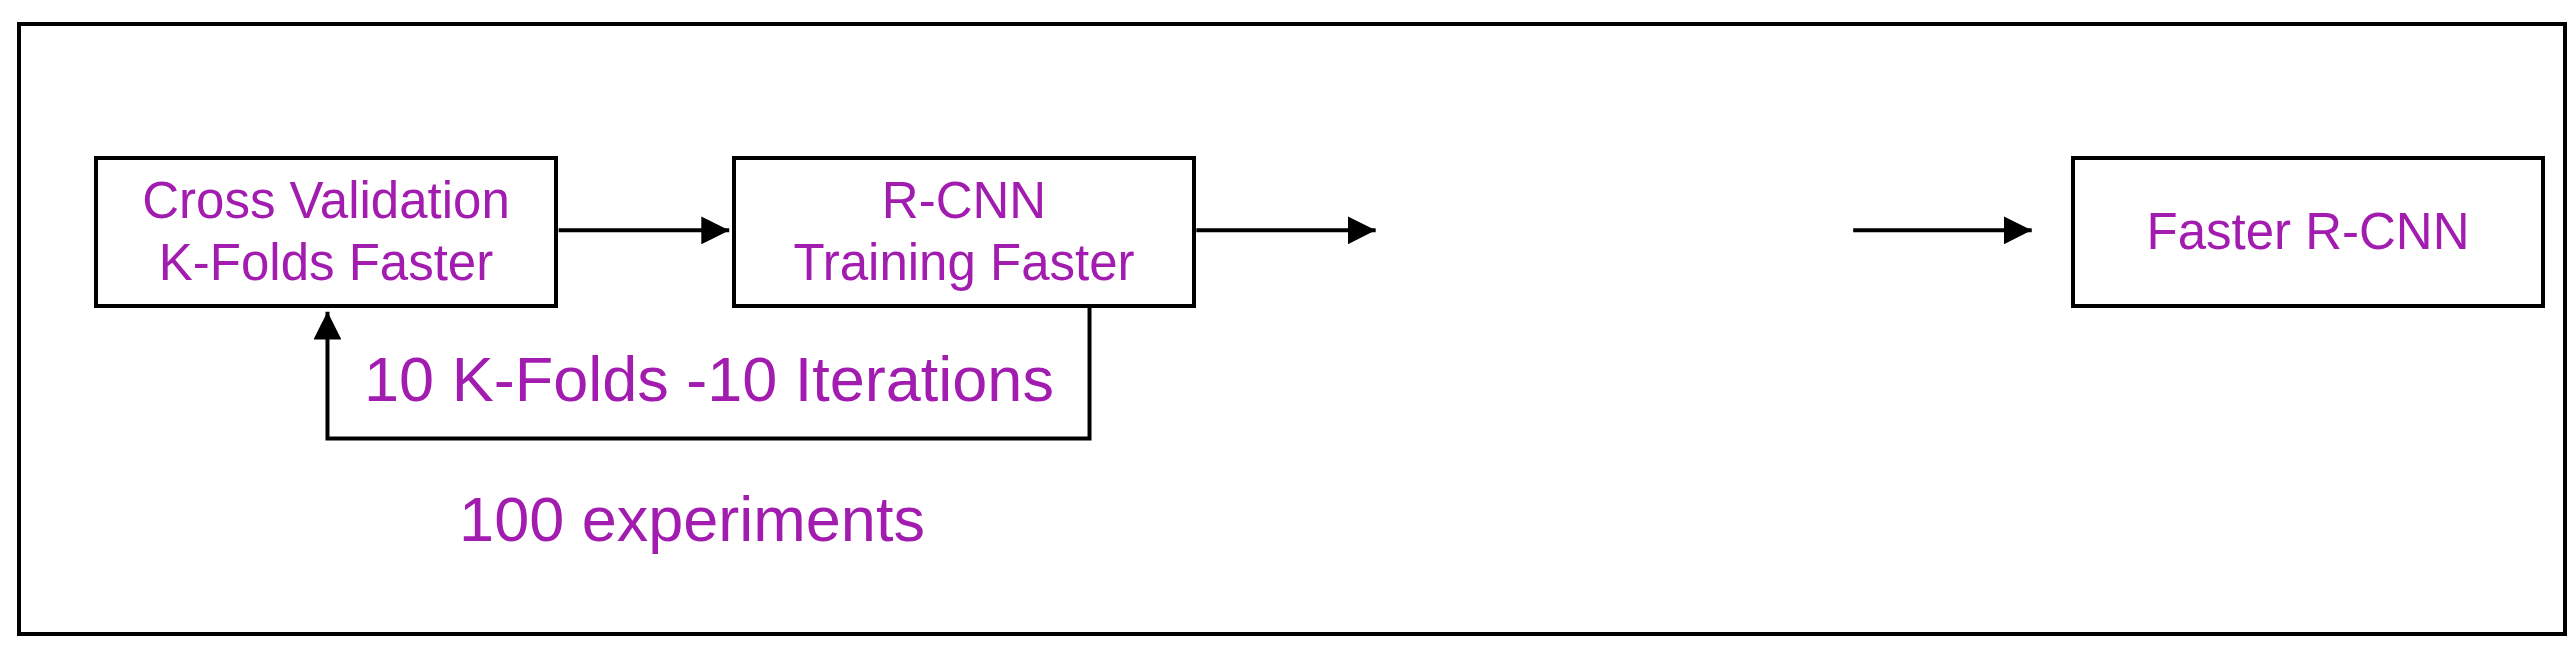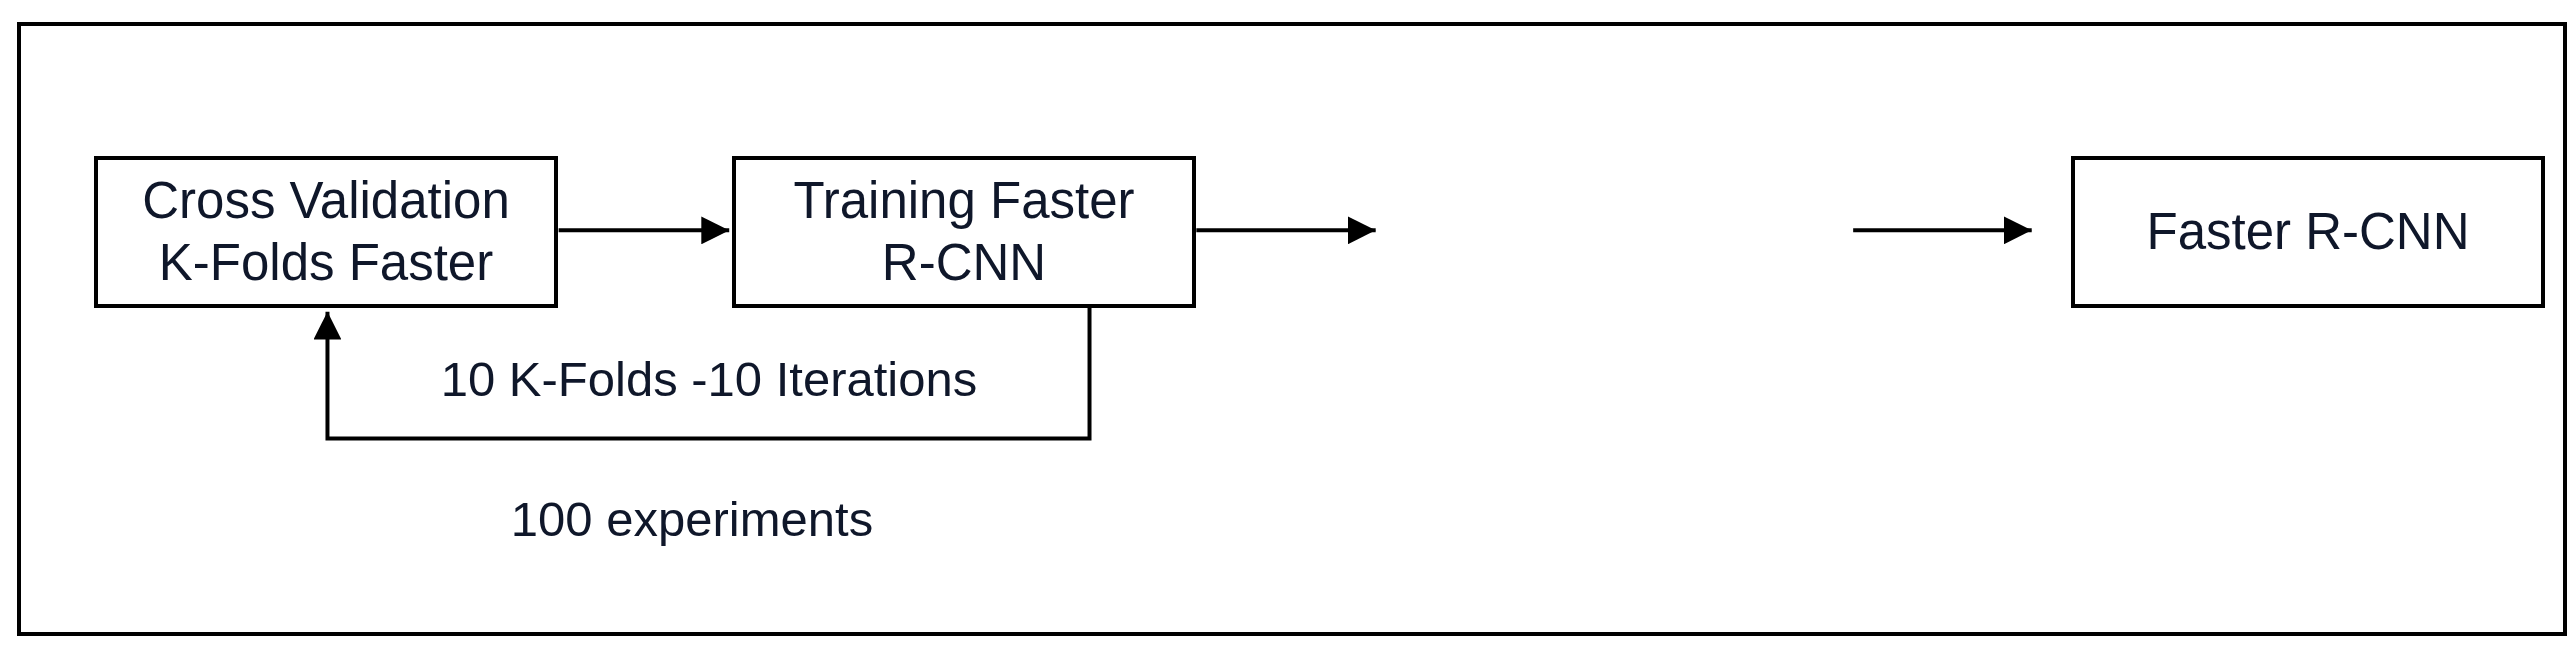--- a/index.html
+++ b/index.html
@@ -6,21 +6,21 @@
     margin: 0;
     padding: 0;
     background: #ffffff;
   }
   .canvas {
     position: relative;
     width: 2576px;
     height: 664px;
     background: #ffffff;
     font-family: "Liberation Sans", sans-serif;
-    color: #0f172a;
+    color: #a21caf;
     overflow: hidden;
   }
   .outer-border {
     position: absolute;
     left: 16.7px;
     top: 22px;
     width: 2550px;
     height: 614px;
     border: 4px solid #000000;
     box-sizing: border-box;
@@ -49,21 +49,21 @@
     line-height: 62px;
     white-space: nowrap;
   }
   .node-1 { left: 94px;  width: 464px; }
   .node-2 { left: 732px;  width: 464px; }
   .node-3 { left: 1379px; width: 475px; }
   .node-4 { left: 2035px; width: 474px; margin-left: 36px; }
   .loop-label {
     position: absolute;
     transform: translateX(-50%);
-    font-size: 49px;
+    font-size: 63px;
     line-height: 53px;
     white-space: nowrap;
     text-align: center;
   }
   .loop-label-main { left: 709px; top: 353px; }
   .loop-label-sub  { left: 692px; top: 465px; margin-top: 28px; }
 </style>
 </head>
 <body>
 
@@ -84,22 +84,22 @@
 
     <polyline points="1366,384 1366,550 410,550 410,391" fill="none" stroke="#000000" stroke-width="5" marker-end="url(#arrowhead)"></polyline>
   </svg>
 
   <div class="node node-1">
     <span>Cross Validation</span>
     <span>K-Folds Faster</span>
   </div>
 
   <div class="node node-2">
+    <span>R-CNN</span>
     <span>Training Faster</span>
-    <span>R-CNN</span>
   </div>
 
 
   <div class="node node-4">
     <span>Faster R-CNN</span>
   </div>
 
   <div class="loop-label loop-label-main">10 K-Folds -10 Iterations</div>
   <div class="loop-label loop-label-sub">100 experiments</div>
 

